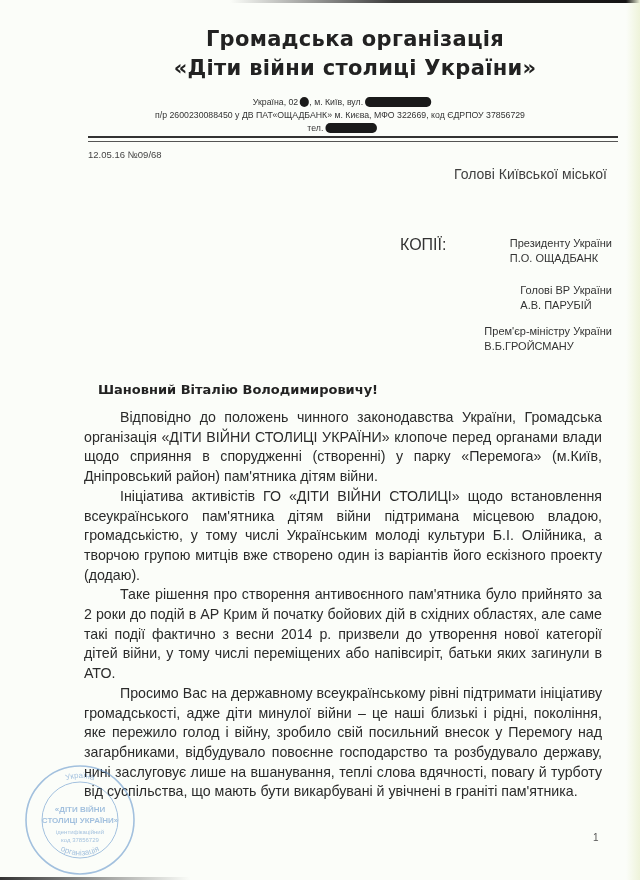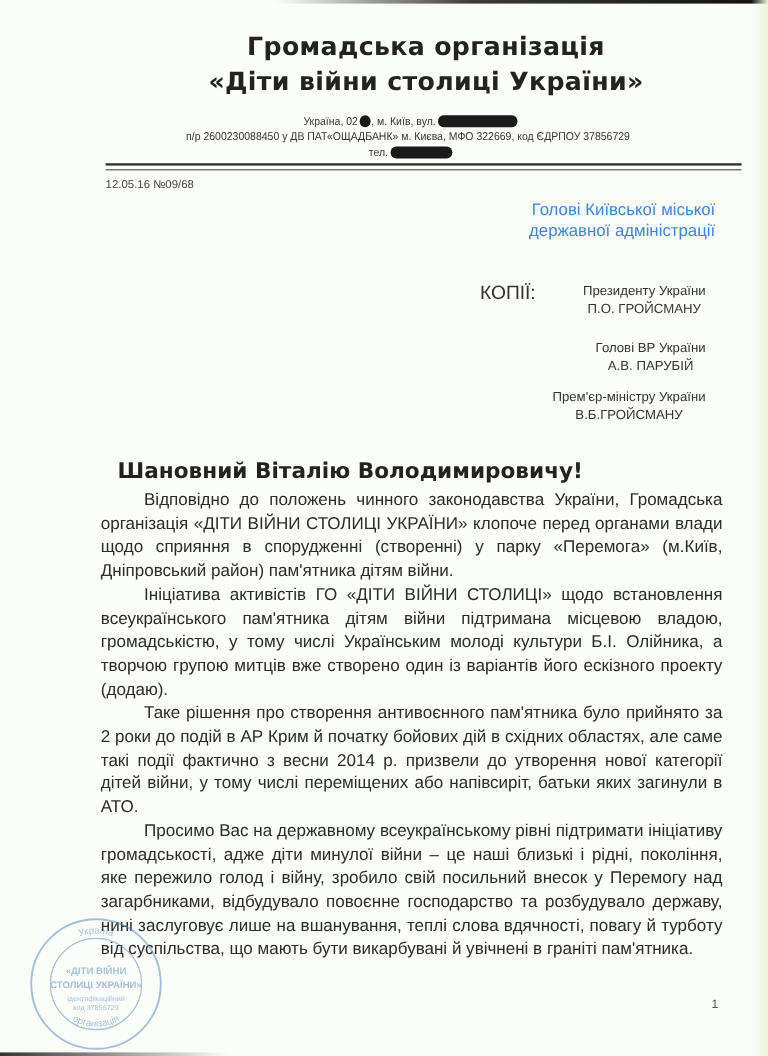--- a/index.html
+++ b/index.html
@@ -43,36 +43,36 @@
   }
   .rule {
     position: absolute; left: 88px; width: 530px;
   }
   .rule.r1 { top: 136px; height: 2px; background: #333; }
   .rule.r2 { top: 141px; height: 1px; background: #555; }
   .ref {
     position: absolute; left: 88px; top: 149px; font-size: 9.5px; color: #444;
   }
   .addressee {
-    position: absolute; right: 44px; top: 165px; text-align: right;
-    font-size: 14px; line-height: 18px; color: #3b82f6;
+    position: absolute; right: 33px; top: 165px; text-align: right;
+    font-size: 14px; line-height: 18px; color: #404040;
   }
   .copies-label {
     position: absolute; left: 400px; top: 236px; font-size: 16px; color: #333;
   }
   .copy {
-    position: absolute; right: 52px; text-align: center;
+    position: absolute; right: 28px; text-align: left;
     font-size: 11px; line-height: 15px; color: #333;
   }
   .copy.k1 { top: 236px; }
   .copy.k2 { top: 283px; }
   .copy.k3 { top: 324px; margin-left: 16px; }
   .salutation {
     position: absolute; left: 98px; top: 382px;
-    font-family: "DejaVu Sans", sans-serif; font-weight: bold; font-size: 18px; color: #222;
+    font-family: "DejaVu Sans", sans-serif; font-weight: bold; font-size: 13px; color: #222;
   }
   .body-text {
     position: absolute; left: 84px; top: 408px; width: 518px;
     font-size: 14.2px; line-height: 19.7px; color: #2b2b2b; text-align: justify;
   }
   .body-text p { margin: 0; text-indent: 36px; }
   .page-num {
     position: absolute; left: 593px; top: 832px; font-size: 10px; color: #555;
   }
   .stamp {
@@ -98,27 +98,26 @@
   <span>тел.</span><span class="redact" style="width:56px"></span>
 </div>
 
 <div class="rule r1"></div>
 <div class="rule r2"></div>
 
 <div class="ref">12.05.16 №09/68</div>
 
 <div class="addressee">
   <div>Голові  Київської міської</div>
-  <div>державної адміністрації</div>
 </div>
 
 <div class="copies-label">КОПІЇ:</div>
 <div class="copy k1">
   <div>Президенту України</div>
-  <div>П.О. ГРОЙСМАНУ</div>
+  <div>П.О. ОЩАДБАНК</div>
 </div>
 <div class="copy k2">
   <div>Голові ВР України</div>
   <div>А.В. ПАРУБІЙ</div>
 </div>
 <div class="copy k3">
   <div>Прем'єр-міністру України</div>
   <div>В.Б.ГРОЙСМАНУ</div>
 </div>
 

